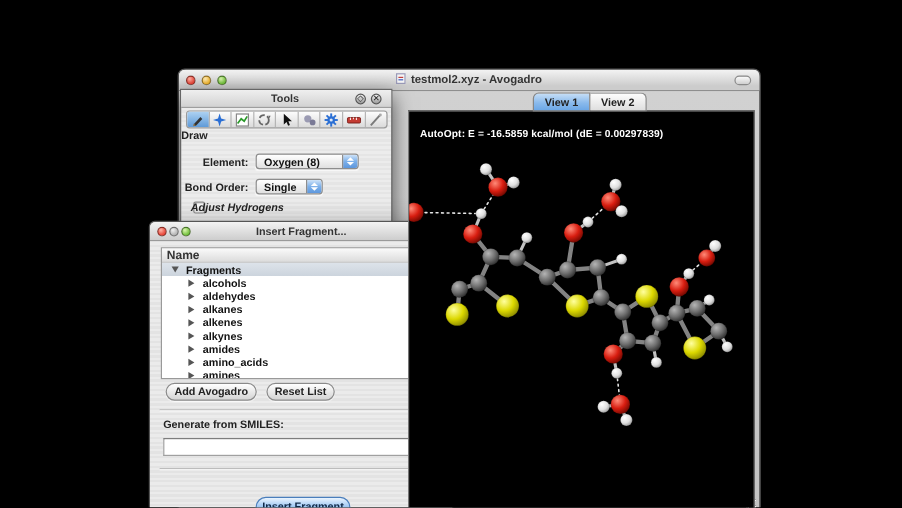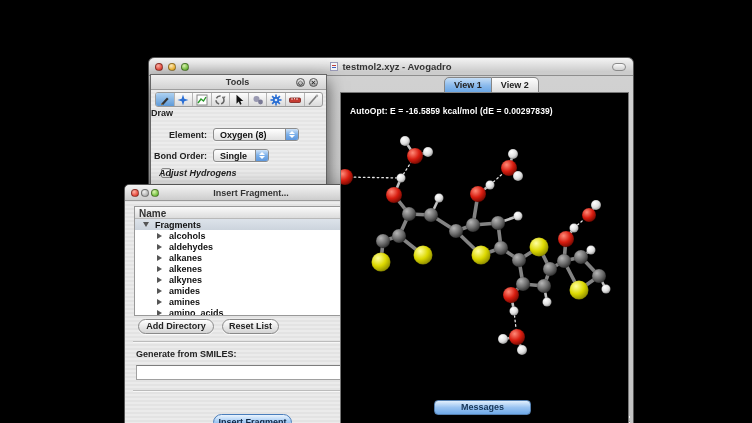--- a/index.html
+++ b/index.html
@@ -259,21 +259,20 @@
             <circle cx="258" cy="183" r="7" fill="url(#gC)" stroke="rgba(0,0,0,.4)" stroke-width=".4"></circle>
             <circle cx="265" cy="196" r="4.5" fill="url(#gH)" stroke="rgba(0,0,0,.4)" stroke-width=".4"></circle>
             <circle cx="238" cy="197" r="9.5" fill="url(#gS)" stroke="rgba(0,0,0,.4)" stroke-width=".4"></circle>
           </g>
       </svg>
       <div class="gl-status">AutoOpt: E = -16.5859 kcal/mol (dE = 0.00297839)</div>
     </div>
 
     <div class="splitter-dot"></div>
     <div class="msg-track"></div>
-    <div class="msg-btn">Messages</div>
     <div class="grip" style="right:3px;bottom:3px"></div>
   </div>
 
   <div class="win tools-palette">
     <div class="p-titlebar">
       <div class="p-title">Tools</div>
       <span class="p-btn" style="right:21px">◇</span>
       <span class="p-btn" style="right:8px">✕</span>
     </div>
 
@@ -396,35 +395,35 @@
         <div class="row">
             <span class="tri-right"></span>
             <span>alkynes</span>
           </div>
         <div class="row">
             <span class="tri-right"></span>
             <span>amides</span>
           </div>
         <div class="row">
             <span class="tri-right"></span>
+            <span>amino_acids</span>
+          </div>
+        <div class="row">
+            <span class="tri-right"></span>
             <span>amines</span>
-          </div>
-        <div class="row">
-            <span class="tri-right"></span>
-            <span>amino_acids</span>
           </div>
       </div>
       <div class="scrollbar">
         <span class="sb-arrow-up"></span>
         <div class="sb-thumb"></div>
         <span class="sb-arrow-dn"></span>
       </div>
     </div>
 
-    <div class="mac-btn" style="left:13px;top:134px;width:76px">Add Directory</div>
+    <div class="mac-btn" style="left:13px;top:134px;width:76px">Add Avogadro</div>
     <div class="mac-btn" style="left:97px;top:134px;width:57px">Reset List</div>
 
     <div class="groove" style="top:156px"></div>
     <div class="smiles-label">Generate from SMILES:</div>
     <input class="smiles-input" type="text" placeholder="" style="">
     <div class="groove" style="top:205px"></div>
 
     <div class="insert-btn">Insert Fragment</div>
     <div class="grip" style="right:2px;bottom:2px"></div>
   </div>

